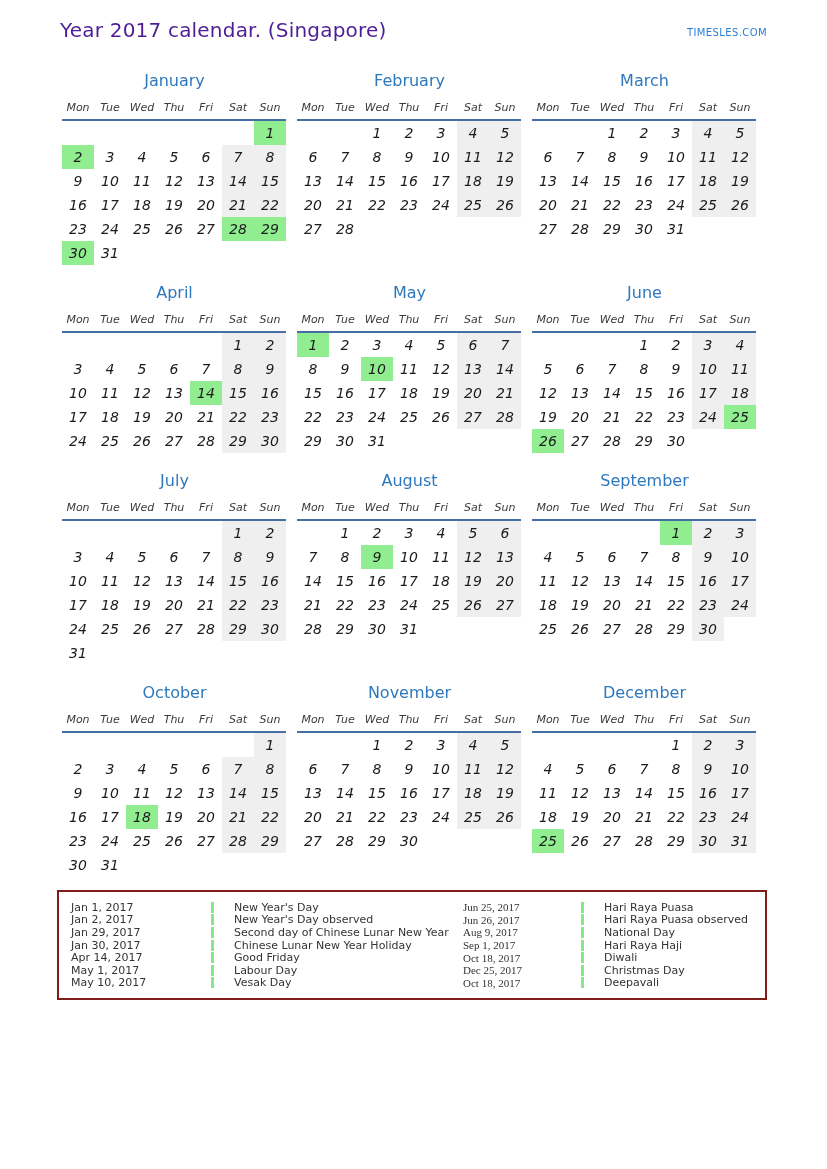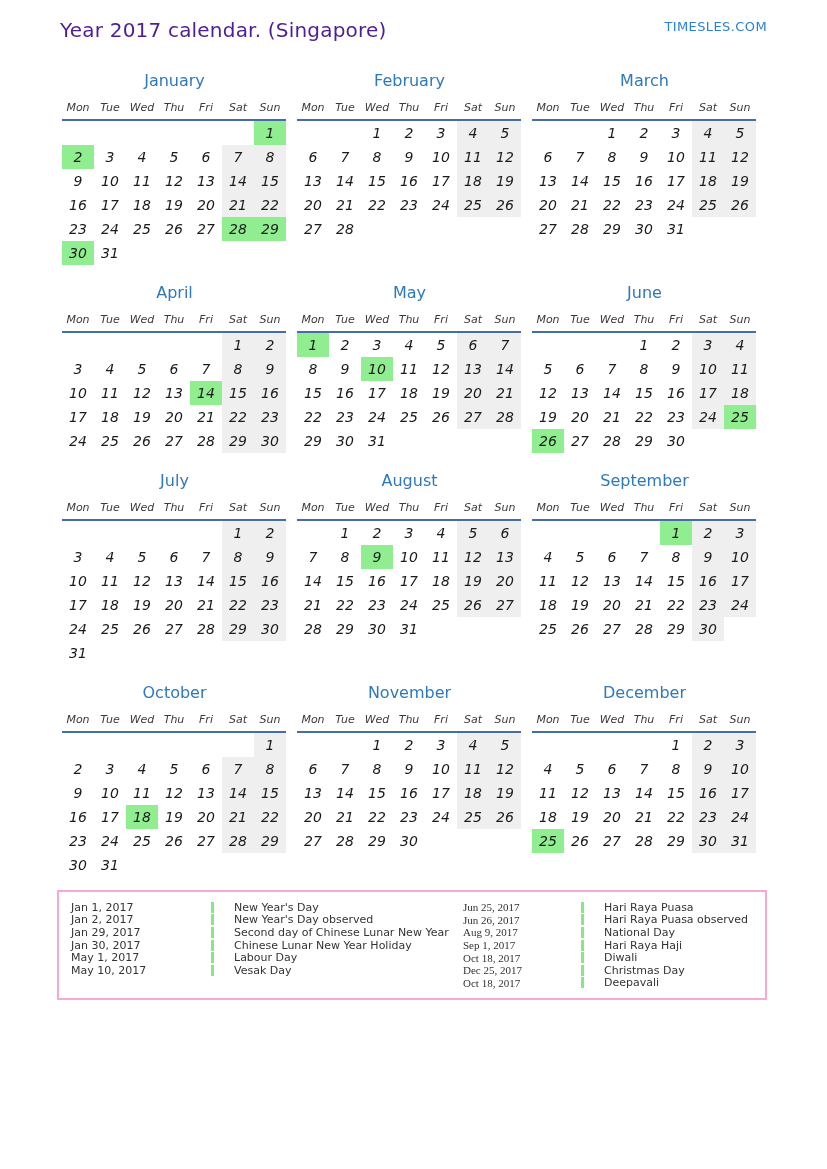--- a/index.html
+++ b/index.html
@@ -7,22 +7,22 @@
     width:827px; height:1169px; position:relative;
     font-family:"DejaVu Sans","Liberation Sans",sans-serif;
     -webkit-font-smoothing:antialiased;
   }
   .header {
     display:flex; justify-content:space-between; align-items:flex-start;
     padding:18px 60px 0 60px;
   }
   .page-title { font-size:20px; font-weight:400; color:#4c1d95; margin:0; letter-spacing:0.2px; }
   .site-link {
-    font-size:13px; color:var(--link-blue); text-decoration:none;
-    margin-top:1px; letter-spacing:0.4px;
+    font-size:10px; color:var(--link-blue); text-decoration:none;
+    margin-top:9px; letter-spacing:0.4px;
   }
   .months {
     margin:29px 16px 0 62px;
     display:grid; grid-template-columns:repeat(3,225px);
     column-gap:10px; row-gap:18px; align-items:start;
   }
   .month-title {
     text-align:center; color:var(--title-blue);
     font-size:16px; margin:0 0 7px 0; font-weight:400;
   }
@@ -33,21 +33,21 @@
   }
   table.month-table thead tr { border-bottom:2px solid var(--underline-blue); }
   table.month-table td {
     width:32px; height:24px; padding:0; text-align:center;
     font-size:14px; color:#1b1b1b;
   }
   td.we  { background:var(--weekend-gray); }
   td.hol { background:var(--holiday-green); }
   .legend {
     position:absolute; left:57px; top:890px; width:710px;
-    box-sizing:border-box; border:2px solid #f9a8d4;
+    box-sizing:border-box; border:2px solid #7f1d1d;
     padding:9px 6px 9px 12px; display:flex; background:#fff;
   }
   .legend-col { display:flex; flex-direction:column; }
   .legend-col.c0 { width:392px; }
   .legend-col.c1 { flex:1; }
   .legend-row { display:flex; align-items:center; height:12.6px; font-size:11px; color:#333; }
   .legend-date { width:140px; }
   .legend-col.c1 .legend-date { width:118px;font-family:Liberation Serif, serif; }
   .legend-name {
     border-left:3px solid var(--legend-green);
@@ -860,20 +860,24 @@
       </div>
       <div class="legend-row">
         <span class="legend-date">Jan 29, 2017</span>
         <span class="legend-name">Second day of Chinese Lunar New Year</span>
       </div>
       <div class="legend-row">
         <span class="legend-date">Jan 30, 2017</span>
         <span class="legend-name">Chinese Lunar New Year Holiday</span>
       </div>
       <div class="legend-row">
+        <span class="legend-date">Apr 14, 2017</span>
+        <span class="legend-name">Good Friday</span>
+      </div>
+      <div class="legend-row">
         <span class="legend-date">May 1, 2017</span>
         <span class="legend-name">Labour Day</span>
       </div>
       <div class="legend-row">
         <span class="legend-date">May 10, 2017</span>
         <span class="legend-name">Vesak Day</span>
       </div>
     </div>
     <div class="legend-col c1">
       <div class="legend-row">

